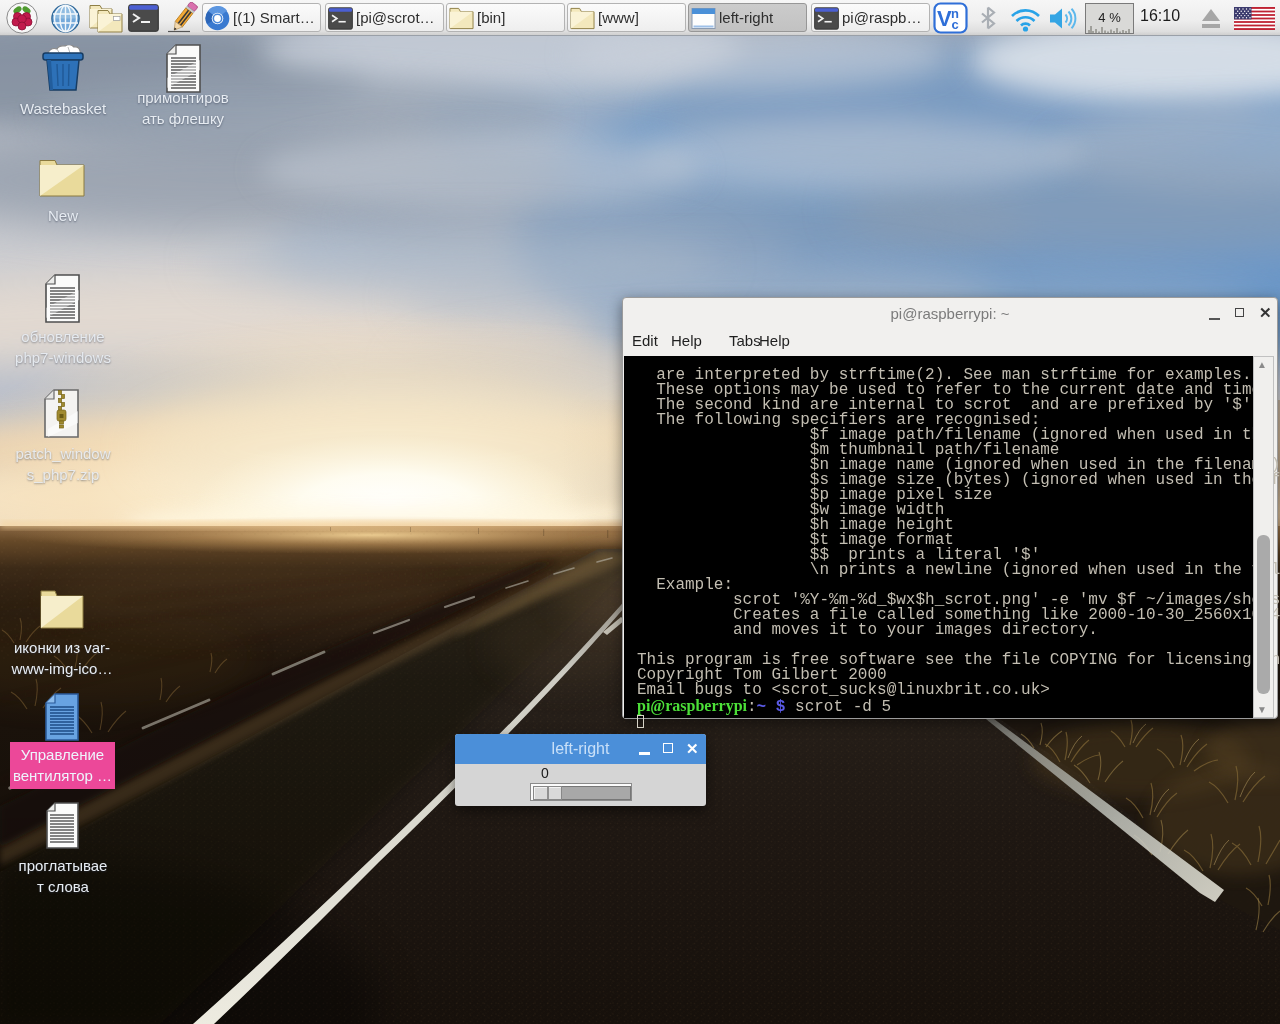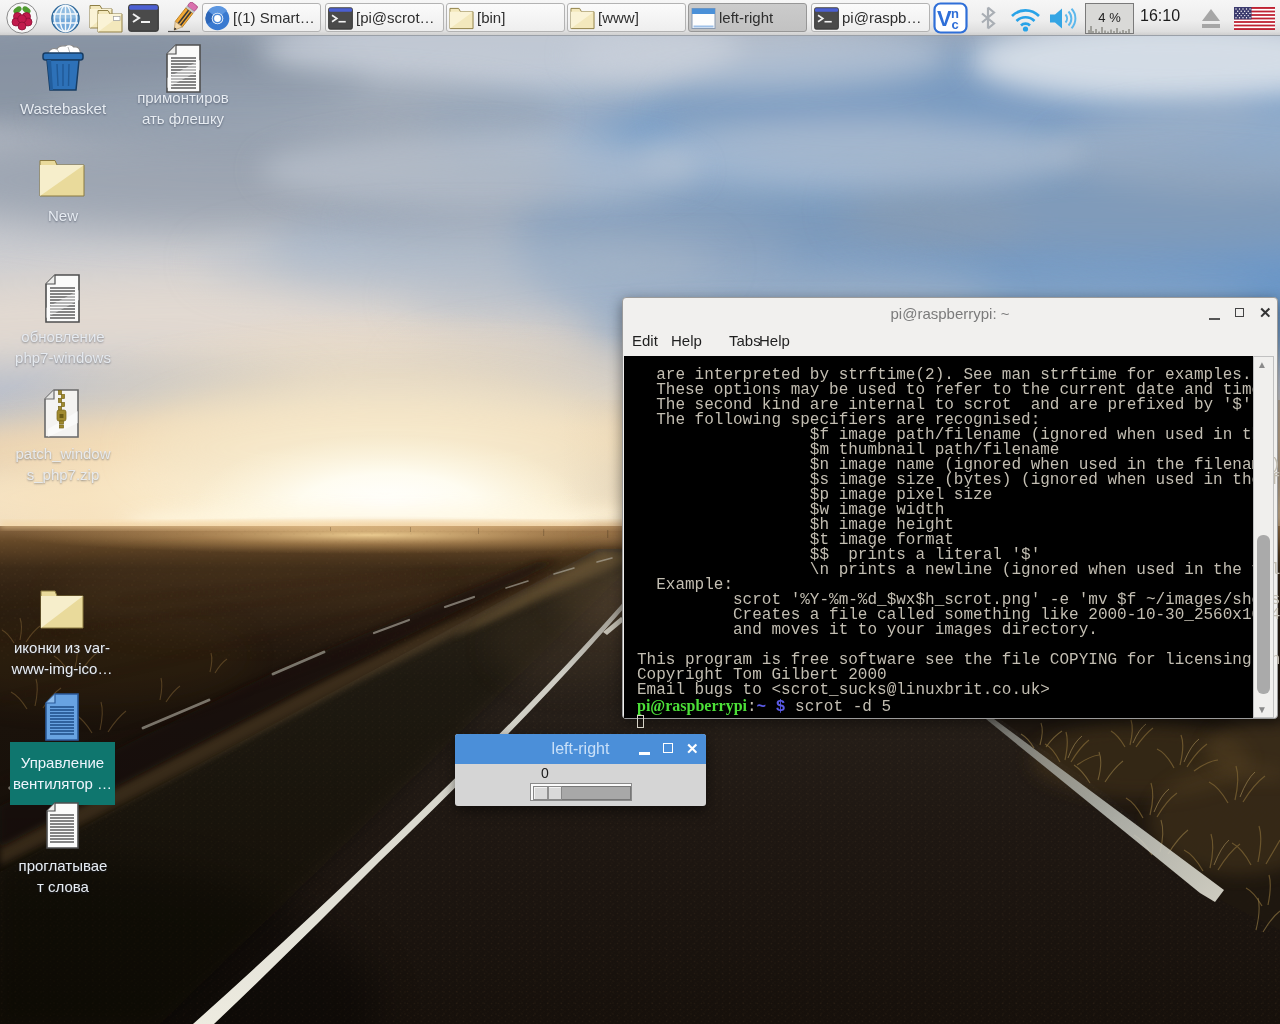--- a/index.html
+++ b/index.html
@@ -316,21 +316,21 @@
 </svg>
 <div class="dlabel" style="left:-3px;top:638px">иконки из var-<br>www-img-ico…</div>
 
 <svg class="abs" style="left:44px;top:693px" width="36" height="48" viewBox="0 0 36 48">
   <path d="M11,1 L34,1 L34,47 L2,47 L2,10 Z" fill="#68a3e2" stroke="#2a5a9a" stroke-width="1.6"></path>
   <path d="M11,1 L11,10 L2,10" fill="#8cbcec" stroke="#2a5a9a" stroke-width="1.2"></path>
   <g stroke="#1d4c86" stroke-width="1.4">
     <path d="M6,14h24 M6,17h24 M6,20h24 M6,23h24 M6,26h24 M6,29h24 M6,32h24 M6,35h24 M6,38h24 M6,41h24"></path>
   </g>
 </svg>
-<div class="dlabel" style="left:10px;top:742px;width:105px;background:#0f766e;color:#eef5fd;text-shadow:none;padding:11px 0">Управление<br>вентилятор …</div>
+<div class="dlabel" style="left:10px;top:742px;width:105px;background:#ec4899;color:#eef5fd;text-shadow:none;padding:3px 0">Управление<br>вентилятор …</div>
 
 <svg class="abs" style="left:45px;top:802px" width="35" height="47" viewBox="0 0 35 47">
   <path d="M10,1 L33,1 L33,46 L2,46 L2,9 Z" fill="#fbfbfa" stroke="#4f4f4f" stroke-width="1.6"></path>
   <path d="M10,1 L10,9 L2,9" fill="#ececea" stroke="#4f4f4f" stroke-width="1.2"></path>
   <g stroke="#5e5e5e" stroke-width="1.4">
     <path d="M5,13h24 M5,16h24 M5,19h24 M5,22h24 M5,25h24 M5,28h24 M5,31h24 M5,34h24 M5,37h24 M5,40h24"></path>
   </g>
 </svg>
 <div class="dlabel" style="left:-2px;top:856px">проглатывае<br>т слова</div>
 <div id="term" class="abs">

